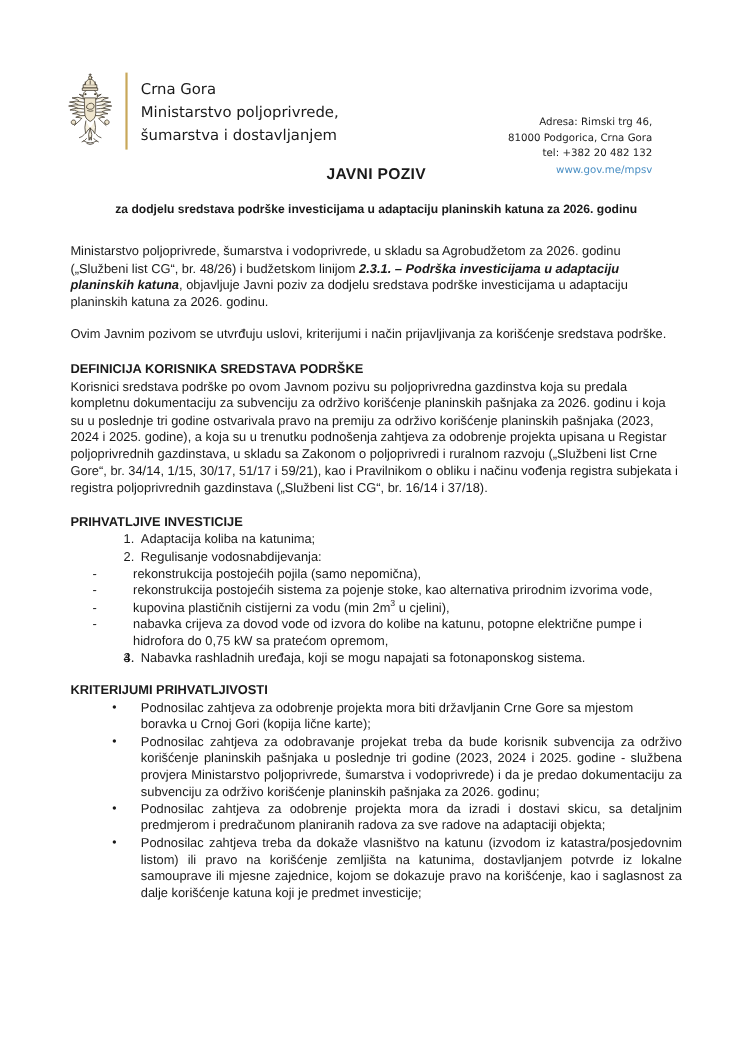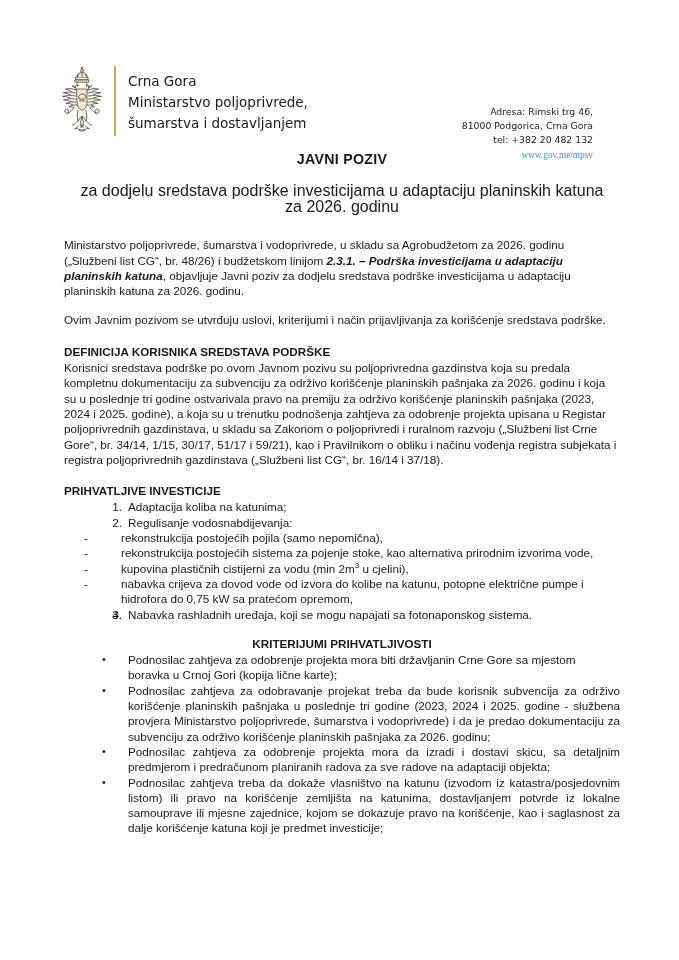--- a/index.html
+++ b/index.html
@@ -74,21 +74,20 @@
     top: 13px;
     text-align: right;
     font-family: "DejaVu Sans", sans-serif;
     font-size: 9.3px;
     line-height: 14.2px;
     color: #1a1a1a;
     margin-top: 28px;
   }
   .contact .url {
     color: #4a8fc4;
-    font-family: Liberation Serif, serif;
   }
 
   
   .doc {
     position: absolute;
     left: 64px;
     top: 152px;
     width: 556px;
     font-size: 11.7px;
     line-height: 15.3px;
@@ -97,41 +96,41 @@
 
   .doc-title {
     text-align: center;
     font-weight: bold;
     font-size: 14.2px;
     letter-spacing: 0.3px;
     margin: 0 0 16px 0;
   }
   .doc-subtitle {
     text-align: center;
-    font-weight: normal;
-    font-size: 16px;
+    font-weight: bold;
+    font-size: 11px;
     line-height: 16px;
     margin: 0 0 22px 0;
     padding: 0 6px;
   }
 
   p.para {
     margin: 0 0 14px 0;
     text-align: left;
   }
 
   .bi { font-weight: bold; font-style: italic; }
 
   h2.section {
     font-weight: bold;
     font-size: 11.7px;
     line-height: 15.3px;
     margin: 16px 0 1px 0;
   }
-  h2.section.spaced { margin-top: 14px; text-align: center; }
+  h2.section.spaced { margin-top: 14px; }
 
   
   ol.num {
     list-style: none;
     margin: 0;
     padding: 0;
   }
   ol.num > li {
     position: relative;
     padding-left: 64px;

